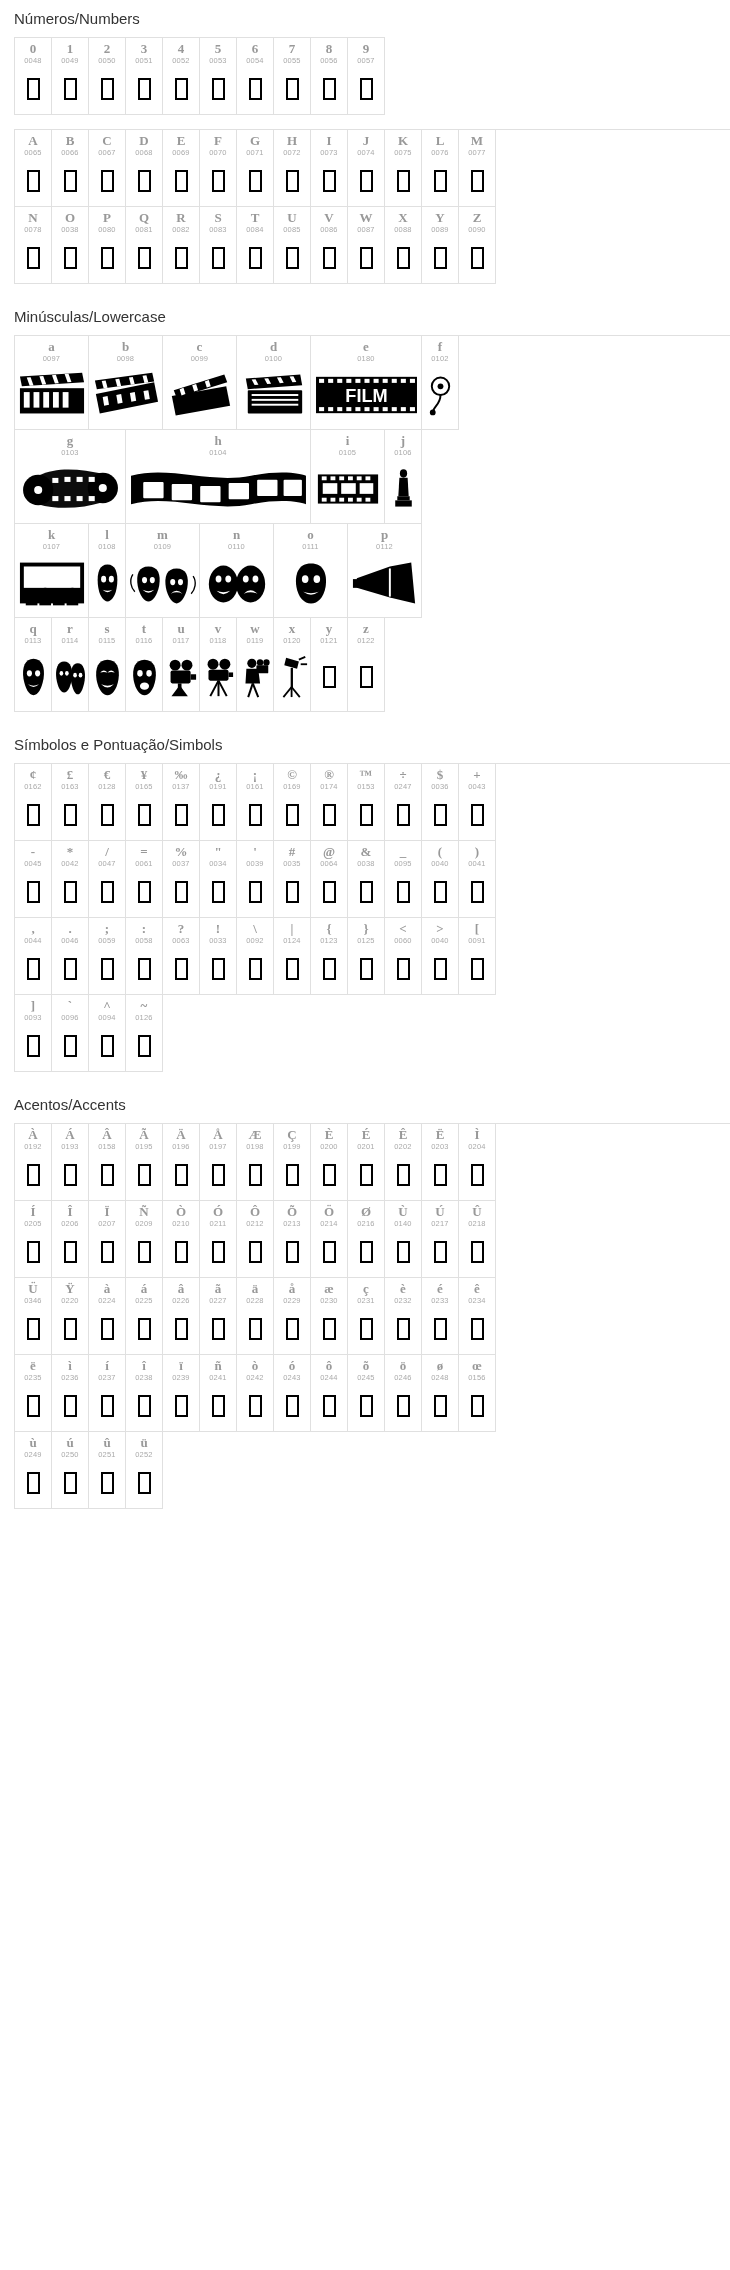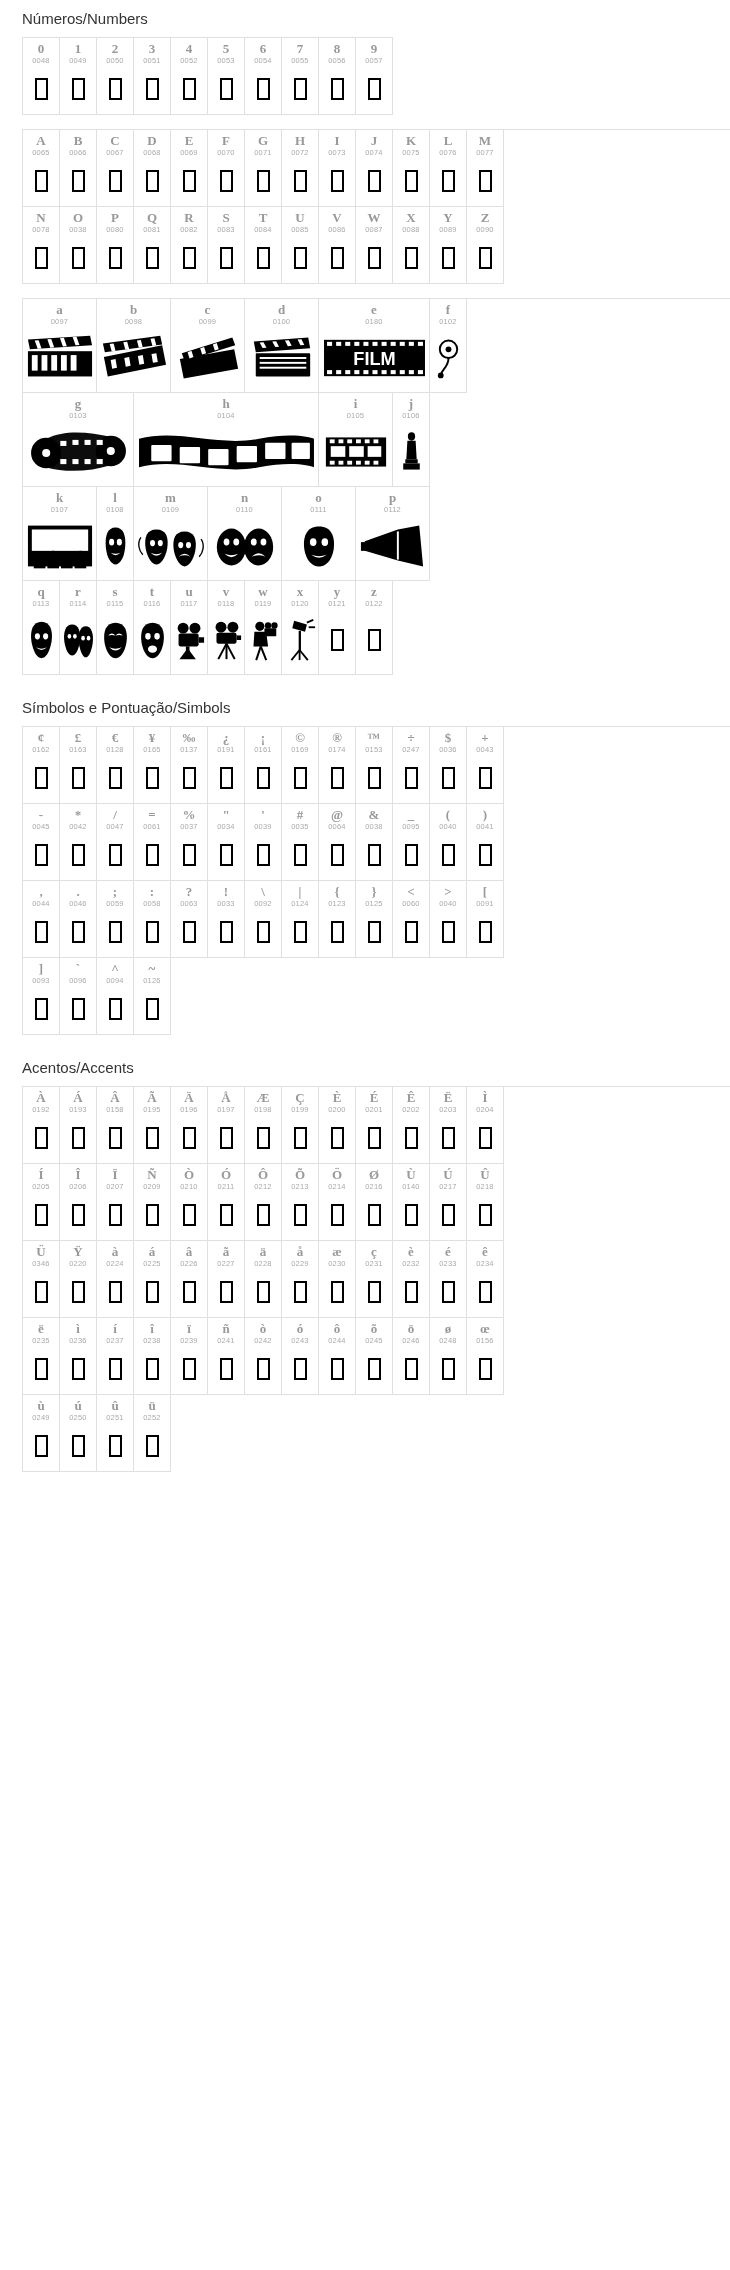--- a/index.html
+++ b/index.html
@@ -12,21 +12,21 @@
   body {
     width: 730px;
     min-height: 2270px;
     position: relative;
   }
   .page {
     width: 730px;
     padding: 0 0 20px 0;
   }
   .section {
-    margin: 0 0 14px 12px;
+    margin: 0 0 14px 4px;
   }
   .section-title {
     font-size: 15px;
     color: #333333;
     font-weight: normal;
     padding: 10px 0 10px 10px;
     margin: 0;
   }
   .grid {
     display: flex;
@@ -350,20 +350,21 @@
         <div class="glyph-cell">
           <div class="char">Z</div>
           <div class="code">0090</div>
           <div class="box">
             <span class="tofu"></span>
           </div>
         </div>
       </div>
     </div>
     <div class="section">
+      <div class="section-title">Minúsculas/Lowercase</div>
       <div class="grid">
         <div class="glyph-cell w2">
           <div class="char">a</div>
           <div class="code">0097</div>
           <div class="box">
             <div class="art">
               <svg width="68" height="50" viewBox="0 0 70 46">
       <g fill="#000">
         <rect x="2" y="16" width="66" height="26"></rect>
         <polygon points="2,4 66,0 68,10 4,14"></polygon>

